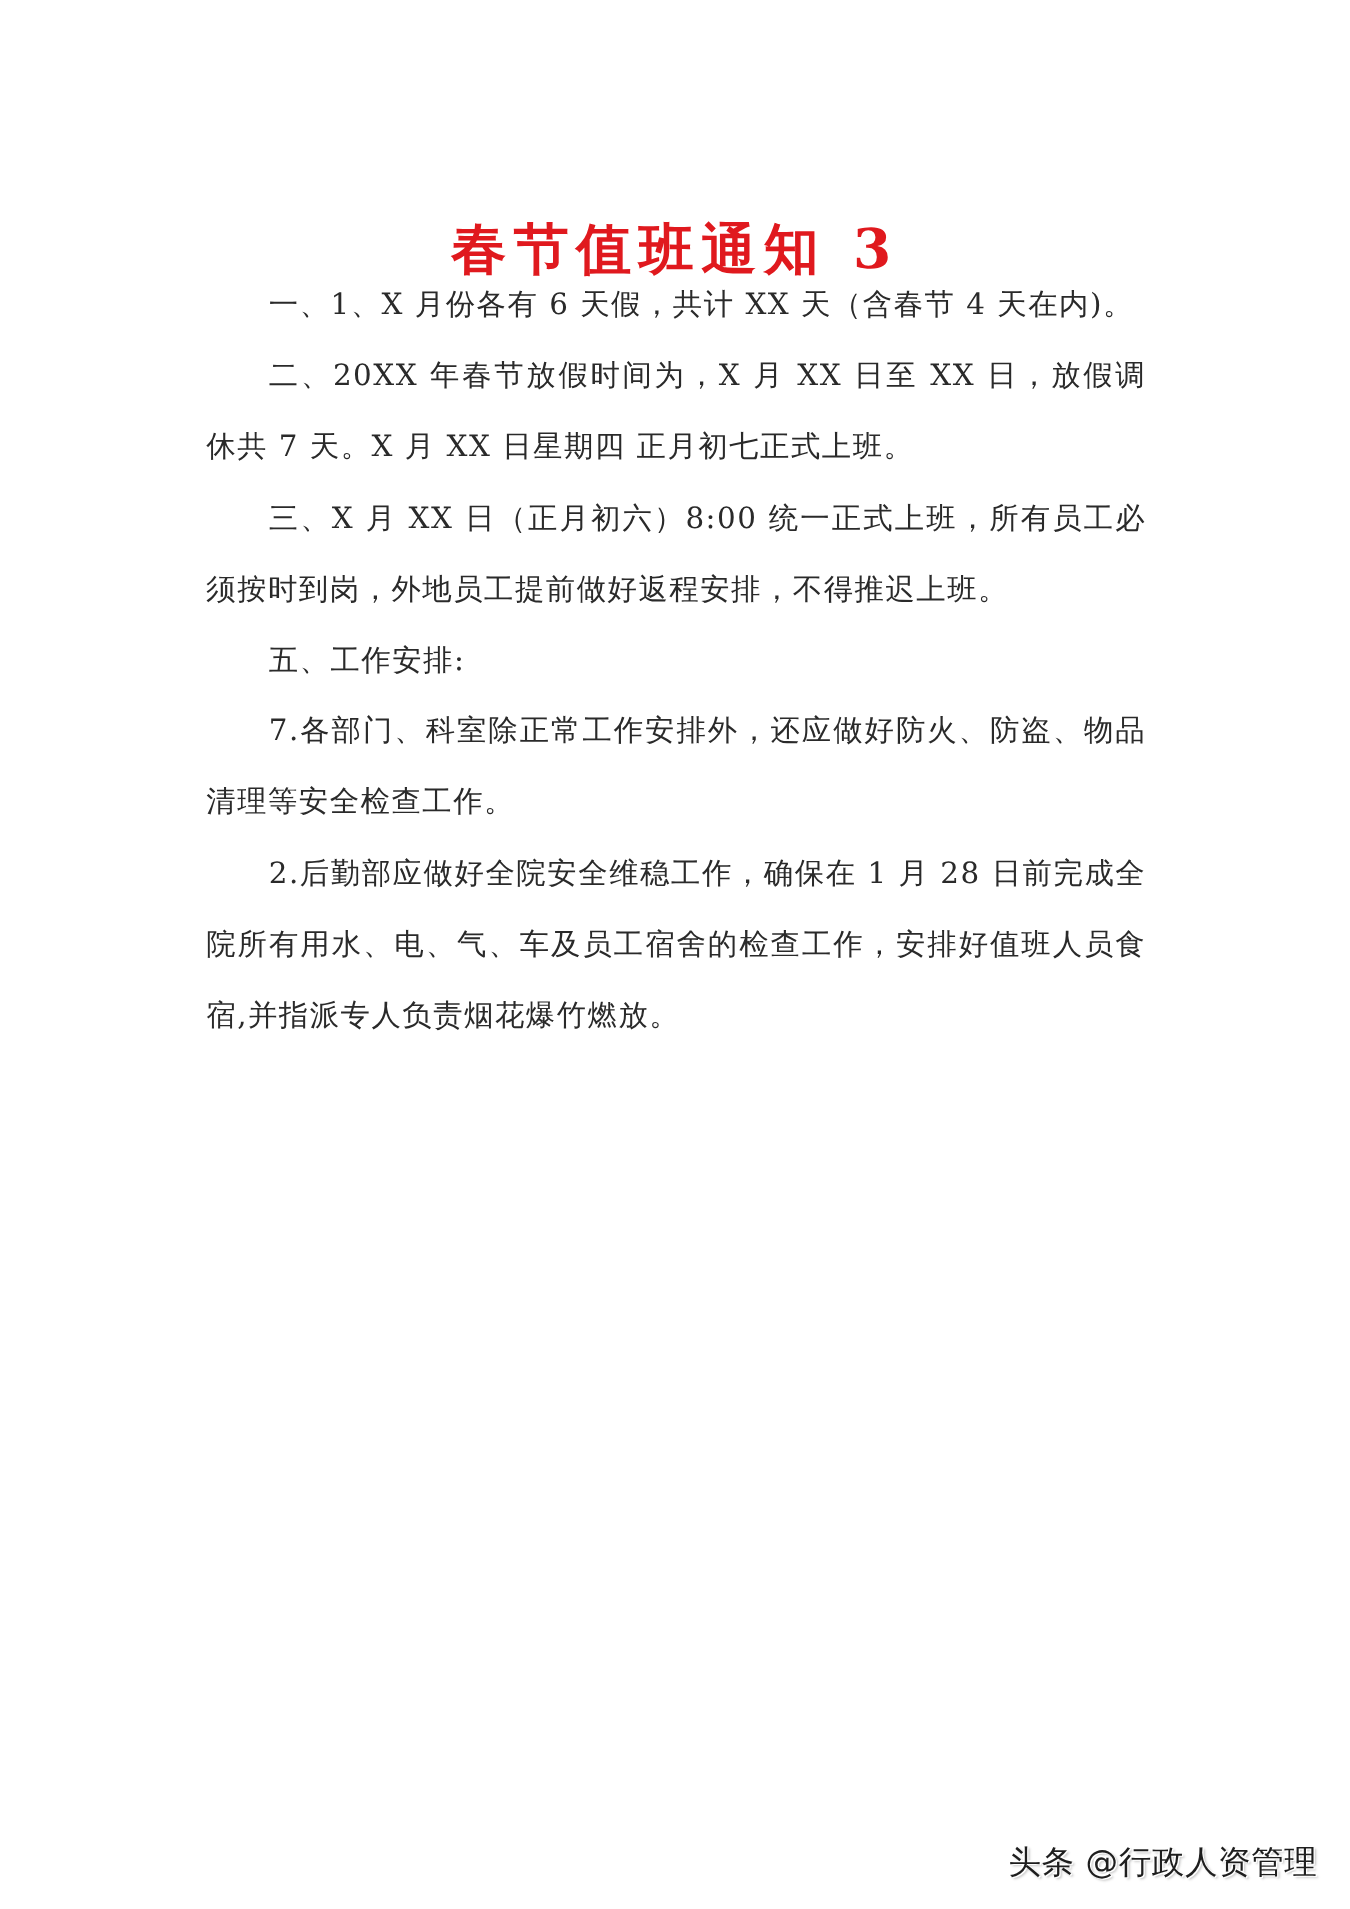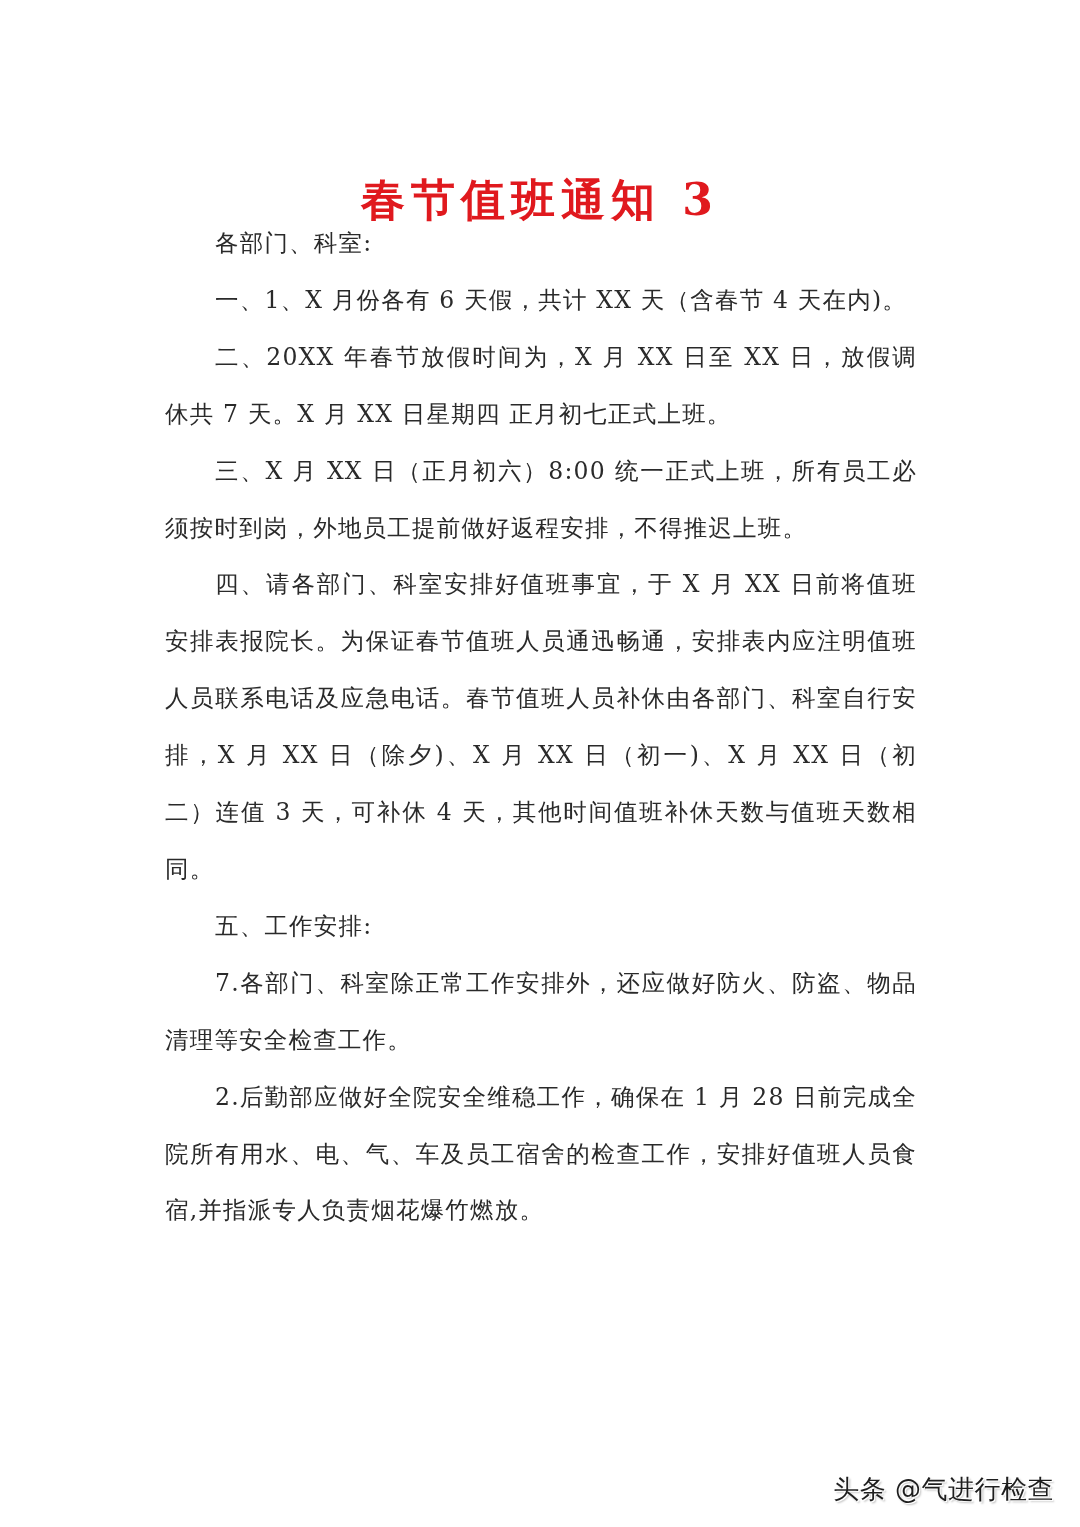--- a/index.html
+++ b/index.html
@@ -61,24 +61,22 @@
       text-shadow: 1px 1px 0 #ffffff, -1px -1px 0 #ffffff, 2px 2px 2px rgba(0,0,0,0.25);
     }
   </style>
 </head>
 <body>
 
 <div class="page">
   <div class="doc-title">春节值班通知 3</div>
 
   <div class="doc-body">
-    <p class="para">各部门、科室:</p>
     <p class="para">一、1、X 月份各有 6 天假，共计 XX 天（含春节 4 天在内)。</p>
     <p class="para">二、20XX 年春节放假时间为，X 月 XX 日至 XX 日，放假调休共 7 天。X 月 XX 日星期四  正月初七正式上班。</p>
     <p class="para">三、X 月 XX 日（正月初六）8:00 统一正式上班，所有员工必须按时到岗，外地员工提前做好返程安排，不得推迟上班。</p>
-    <p class="para">四、请各部门、科室安排好值班事宜，于 X 月 XX 日前将值班安排表报院长。为保证春节值班人员通迅畅通，安排表内应注明值班人员联系电话及应急电话。春节值班人员补休由各部门、科室自行安排，X 月 XX 日（除夕)、X 月 XX 日（初一)、X 月 XX 日（初二）连值 3 天，可补休 4 天，其他时间值班补休天数与值班天数相同。</p>
     <p class="para">五、工作安排:</p>
     <p class="para">7.各部门、科室除正常工作安排外，还应做好防火、防盗、物品清理等安全检查工作。</p>
     <p class="para">2.后勤部应做好全院安全维稳工作，确保在 1 月 28 日前完成全院所有用水、电、气、车及员工宿舍的检查工作，安排好值班人员食宿,并指派专人负责烟花爆竹燃放。</p>
   </div>
 
-  <div class="watermark">头条 @气进行检查</div>
+  <div class="watermark">头条 @行政人资管理</div>
 </div>
 
 </body></html>

